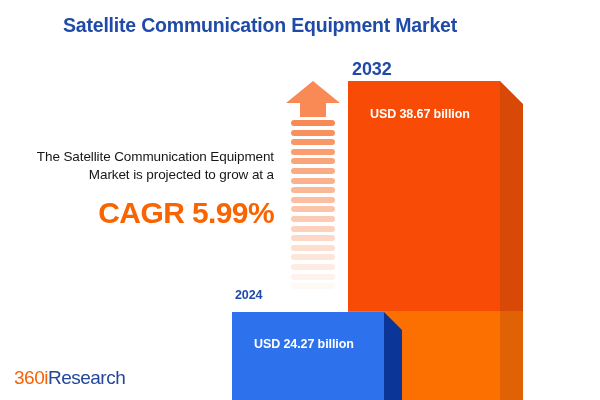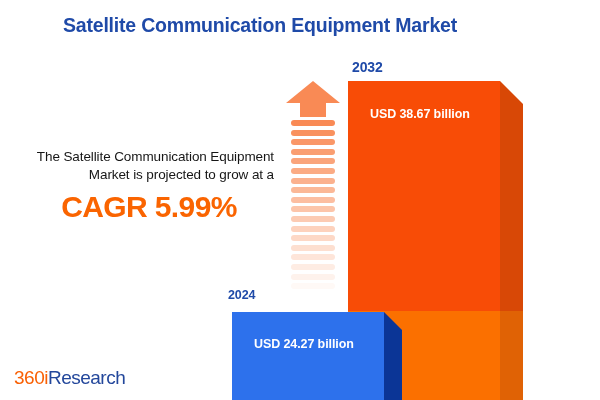--- a/index.html
+++ b/index.html
@@ -43,27 +43,26 @@
     text-align: right;
   }
   #statement-text {
     font-size: 13.5px;
     font-weight: normal;
     color: #161616;
     line-height: 18px;
     letter-spacing: -0.1px;
   }
   #cagr-value {
-    margin-top: 6px;
+    margin-top: 12px;
     font-size: 30px;
     font-weight: bold;
     color: #fa6400;
     letter-spacing: -0.6px;
     line-height: 34px;
-    text-align: center;
   }
 
   
   #growth-arrow {
     position: absolute;
     left: 285px;
     top: 80px;
     width: 56px;
     height: 216px;
   }
@@ -132,21 +131,21 @@
     top: 26px;
     font-size: 12.5px;
     font-weight: bold;
     color: #ffffff;
     letter-spacing: -0.1px;
   }
   #year-2032 {
     position: absolute;
     left: 352px;
     top: 59px;
-    font-size: 14px;
+    font-size: 18px;
     font-weight: bold;
     color: #1f4aa8;
     letter-spacing: -0.1px;
   }
 
   #bar-2024 {
     left: 232px;
     top: 312px;
     width: 170px;
     height: 104px;
@@ -172,21 +171,21 @@
     position: absolute;
     left: 22px;
     top: 25px;
     font-size: 12.5px;
     font-weight: bold;
     color: #ffffff;
     letter-spacing: -0.1px;
   }
   #year-2024 {
     position: absolute;
-    left: 228px;
+    left: 235px;
     top: 288px;
     font-size: 12.5px;
     font-weight: bold;
     color: #1f4aa8;
     letter-spacing: -0.1px;
   }
 
   
   #brand-logo {
     position: absolute;

